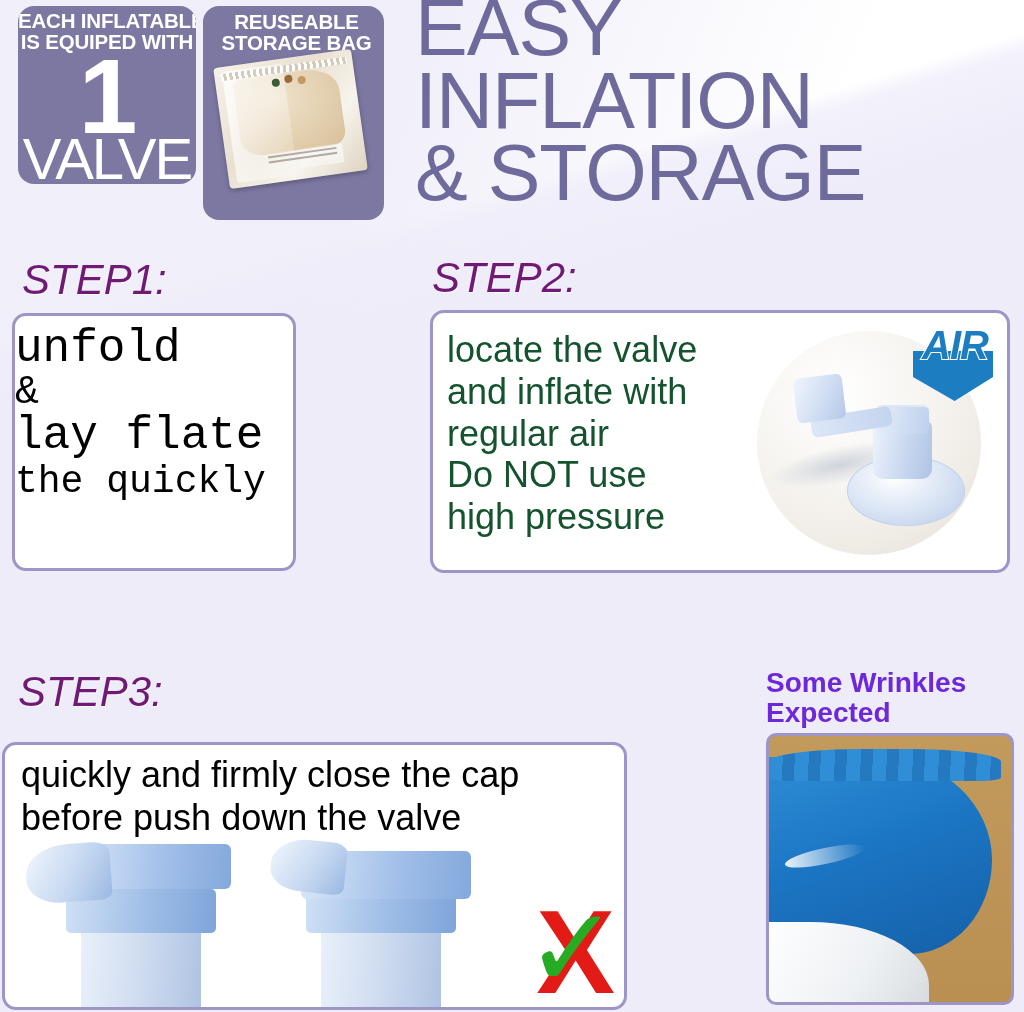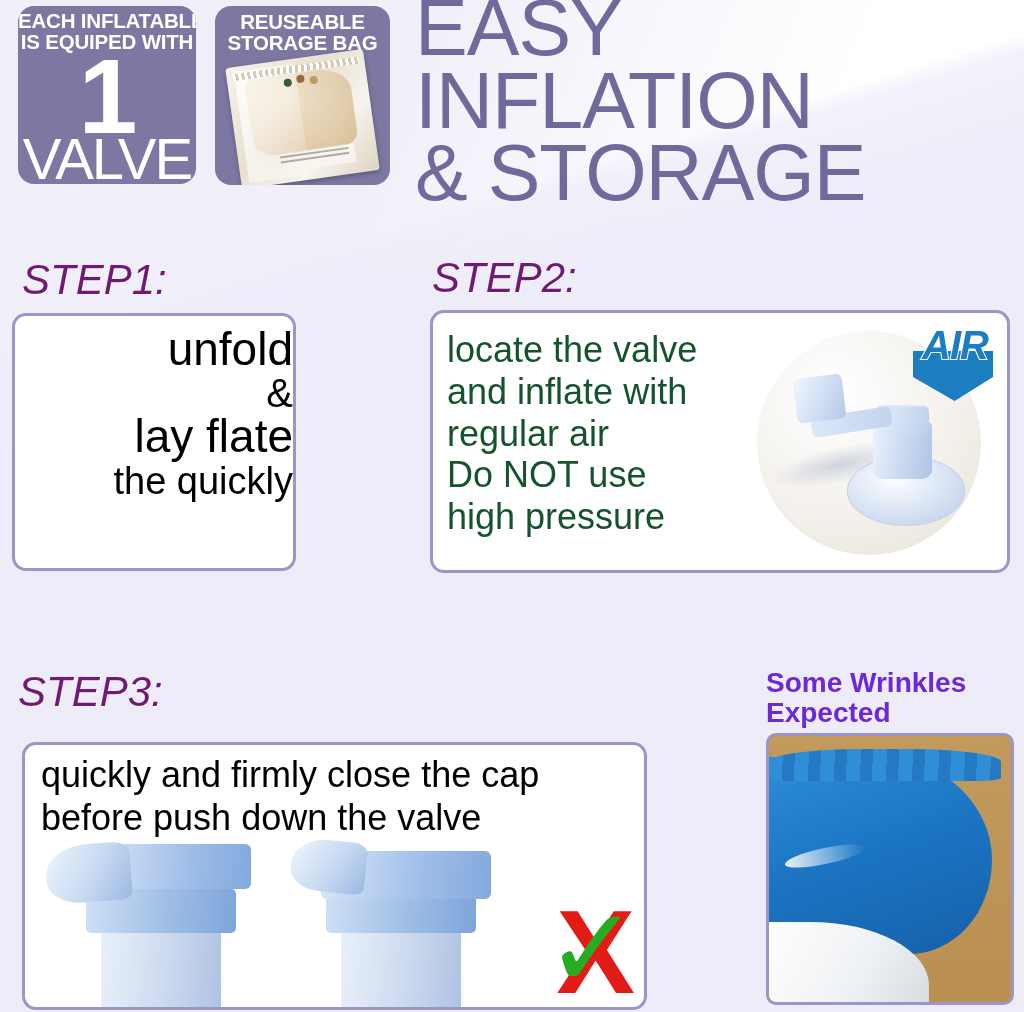--- a/index.html
+++ b/index.html
@@ -32,21 +32,21 @@
 
   
   .badge{
     position:absolute;
     background:#7d78a2;
     border-radius:16px;
     overflow:hidden;
     color:#ffffff;
   }
   #badge-valve{left:18px;top:6px;width:178px;height:178px;}
-  #badge-bag{left:215px;top:6px;width:175px;height:179px;}
+  #badge-bag{left:203px;top:6px;width:175px;height:214px;padding-left:6px;}
 
   .badge-caption{
     text-align:center;
     font-weight:bold;
     letter-spacing:-0.2px;
     line-height:1.02;
     padding-top:5px;
   }
   #badge-valve .badge-caption{font-size:20.5px;}
   #badge-bag .badge-caption{font-size:20.5px;padding-top:6px;}
@@ -142,27 +142,28 @@
   .step-box{
     position:absolute;
     background:#ffffff;
     border:3px solid #9d95c6;
     border-radius:14px;
     box-sizing:border-box;
     overflow:hidden;
   }
   #step1-box{left:12px;top:313px;width:284px;height:258px;}
   #step2-box{left:430px;top:310px;width:580px;height:263px;}
-  #step3-box{left:22px;top:742px;width:625px;height:268px;}
+  #step3-box{left:2px;top:742px;width:625px;height:268px;}
 
   
   #step1-text{
-    text-align:right;
+    text-align:left;
     color:#000;
     padding-top:10px;
+    font-family:Liberation Mono, monospace;
   }
   #step1-text .big{font-size:46px;line-height:1.02;display:block;}
   #step1-text .amp{font-size:40px;line-height:1.0;display:block;}
   #step1-text .small{font-size:38px;line-height:1.05;display:block;margin-top:2px;}
 
   
   #step2-text{
     position:absolute;left:14px;top:16px;width:300px;
     color:#14532d;font-size:36px;line-height:1.16;
   }

